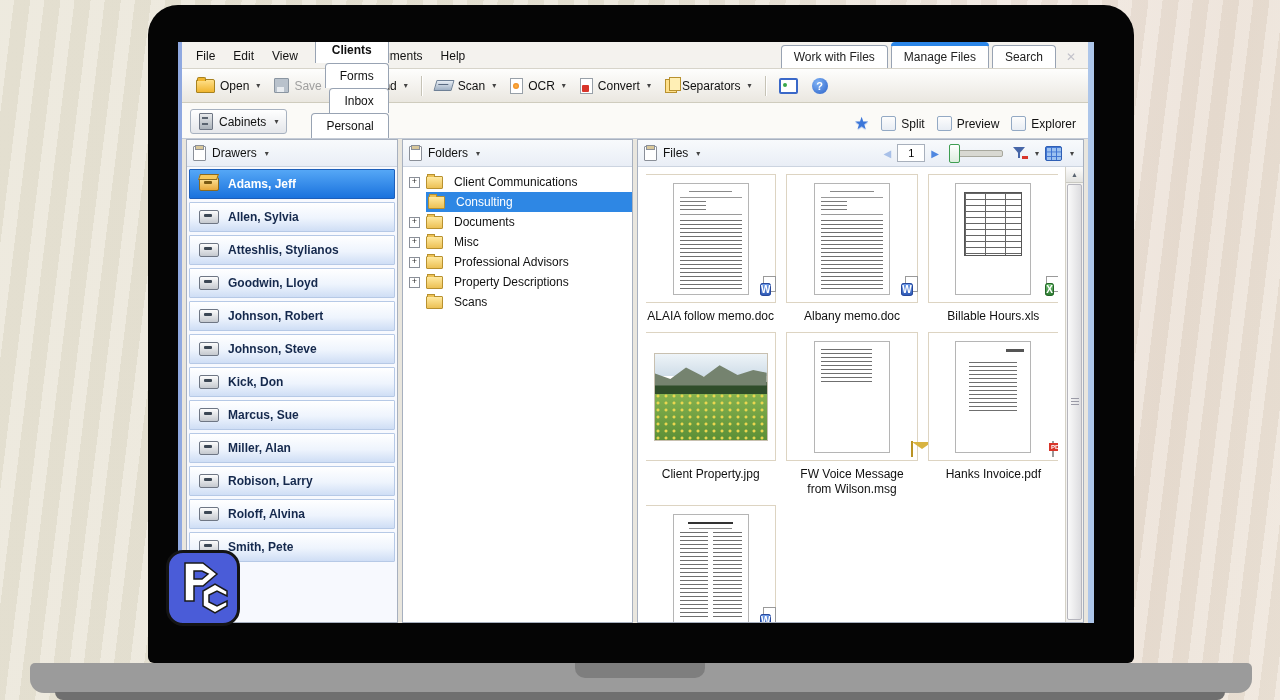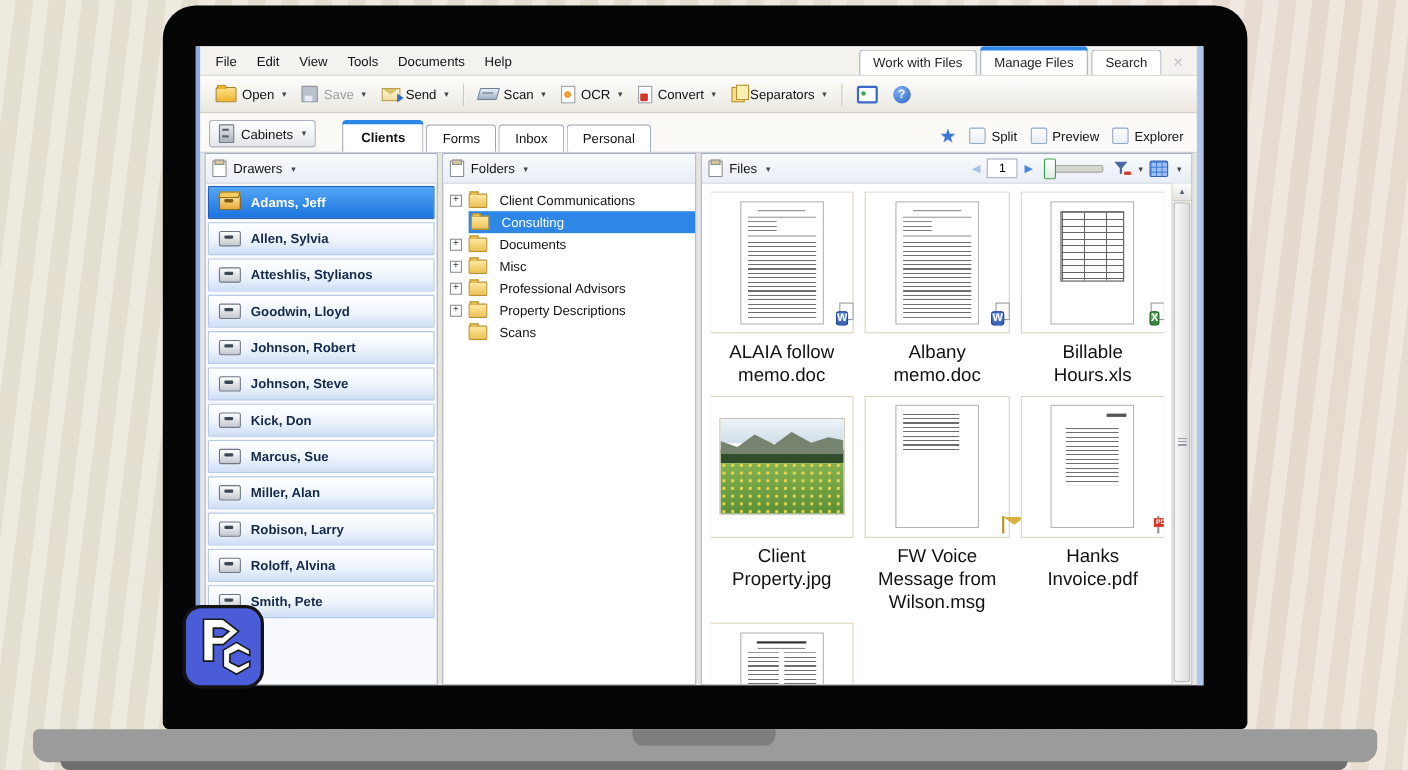--- a/index.html
+++ b/index.html
@@ -77,21 +77,21 @@
   .i-help{width:16px;height:16px;border-radius:50%;background:radial-gradient(circle at 35% 30%,#7fb2f5,#2b62c8);
     color:#fff;font-weight:bold;font-size:11px;text-align:center;line-height:16px;}
   .i-cab{width:12px;height:15px;background:linear-gradient(#e8eaec,#aab2ba);border:1px solid #6e7684;border-radius:1px;}
   .i-cab::before{content:"";position:absolute;left:2px;top:3px;width:6px;height:2px;background:#5a6470;}
   .i-cab::after{content:"";position:absolute;left:2px;top:9px;width:6px;height:2px;background:#5a6470;}
 
   
   .cab-row{height:35px;background:#fbfaf7;display:flex;align-items:flex-end;border-bottom:1px solid #c4cbd6;gap:14px;}
   .cab-btn{display:flex;align-items:center;gap:6px;margin:0 10px 4px 8px;padding:3px 8px;
     background:linear-gradient(#ffffff,#e4e6ea);border:1px solid #a8b2c0;border-radius:3px;}
-  .dtabs{display:flex;align-items:flex-end;}
+  .dtabs{display:flex;align-items:flex-end;flex-direction:column;}
   .dtab{position:relative;background:#fff;border:1px solid #98a3b3;border-bottom:none;
     border-radius:4px 4px 0 0;padding:5px 14px;margin-right:2px;}
   .dtab.active{font-weight:bold;padding:6px 16px;}
   .dtab.active::before{content:"";position:absolute;left:-1px;right:-1px;top:-3px;height:4px;
     background:#2b86e8;border-radius:4px 4px 0 0;}
   .cab-right{margin-left:auto;display:flex;align-items:center;gap:12px;padding:0 12px 7px 0;}
   .star{color:#3b76d9;font-size:17px;line-height:14px;text-shadow:0 1px 1px #9db8e8;}
   .chk{display:flex;align-items:center;gap:5px;justify-content:space-between;}
   .chk .box{width:13px;height:13px;background:linear-gradient(#fdfdfd,#e8edf4);border:1px solid #93a9c4;border-radius:2px;}
 
@@ -151,21 +151,21 @@
   .funnel .red{position:absolute;right:-1px;bottom:1px;width:6px;height:3px;background:#d8352a;}
   .gridic{width:15px;height:13px;background:#9cc1f0;border:1px solid #2f5fb5;border-radius:2px;
     background-image:linear-gradient(#3f74d2 1px,transparent 1px),linear-gradient(90deg,#3f74d2 1px,transparent 1px);
     background-size:5px 4.5px;}
 
   .fgrid{position:absolute;left:8px;right:25px;top:34px;bottom:0;display:grid;
     grid-template-columns:repeat(3,1fr);column-gap:12px;row-gap:8px;align-content:start;overflow:hidden;}
   .fcell{display:flex;flex-direction:column;align-items:center;}
   .thumb{width:100%;height:127px;background:#fff;border:1px solid #ddd4c2;position:relative;
     display:flex;align-items:center;justify-content:center;flex:none;}
-  .fname{margin-top:6px;font-size:17px;text-align:center;line-height:1.25;}
+  .fname{margin-top:6px;font-size:12px;text-align:center;line-height:1.25;}
 
   .page{width:76px;height:112px;background:#fff;border:1px solid #b5b5b5;padding:7px 6px 5px;box-sizing:border-box;
     display:flex;flex-direction:column;}
   .ln-c{height:1px;background:#8a8a8a;width:70%;margin:0 auto 3px;}
   .hr{height:1px;background:#9a9a9a;margin:2px 0 3px;}
   .meta{width:42%;height:11px;background:repeating-linear-gradient(to bottom,#7a7a7a 0 1px,transparent 1px 4px);}
   .p-lines{flex:1;background:repeating-linear-gradient(to bottom,#6f6f6f 0 1px,transparent 1px 4px);margin-top:2px;}
   .tablegrid{margin:1px 2px;height:62px;border:1px solid #555;
     background:repeating-linear-gradient(to bottom,#666 0 1px,transparent 1px 6px),
                repeating-linear-gradient(to right,#666 0 1px,transparent 1px 20px);}

